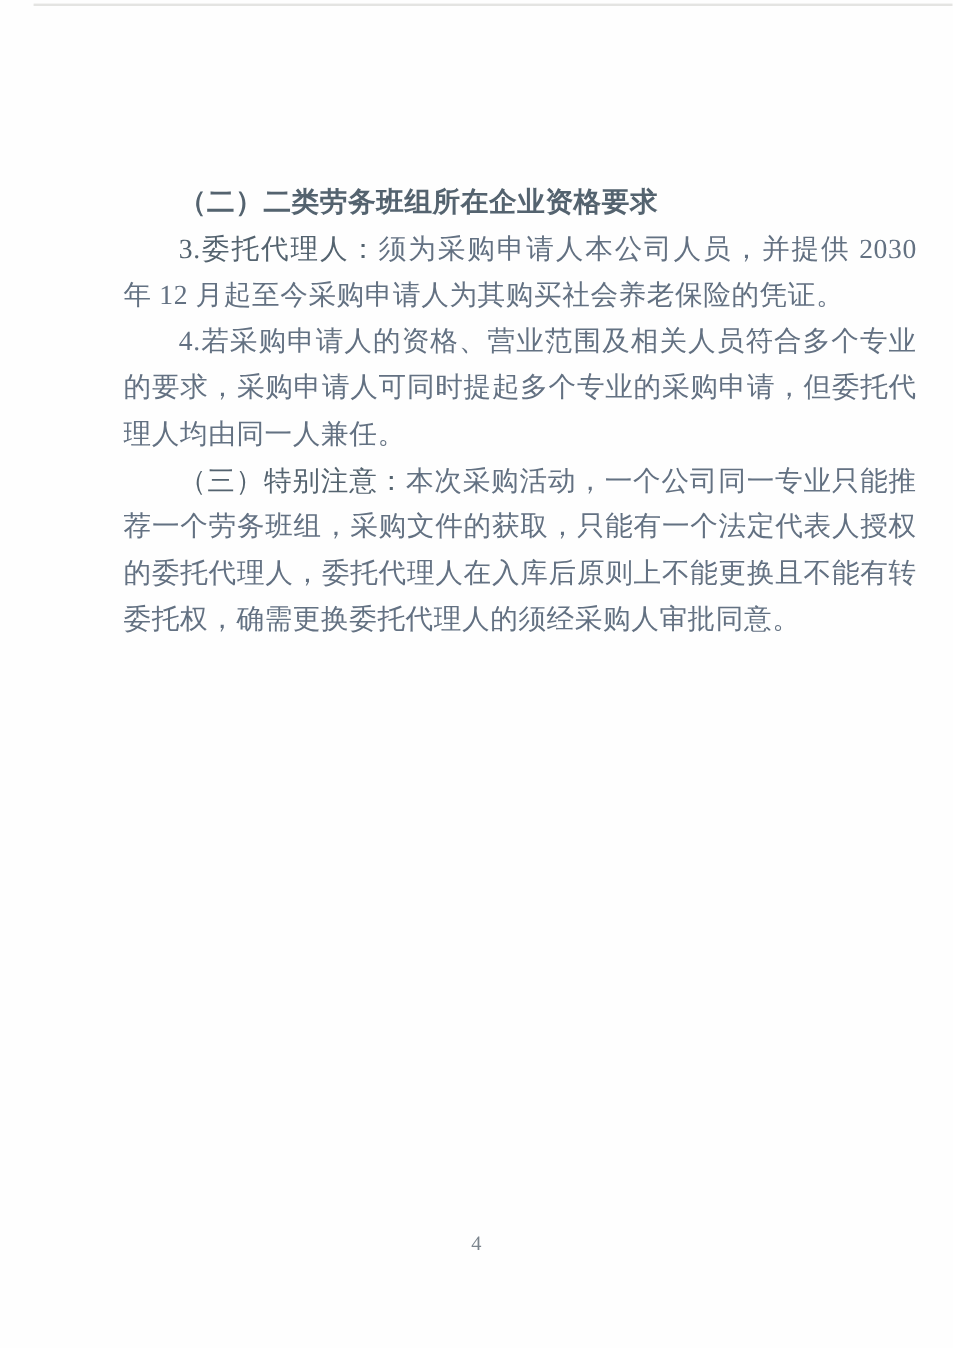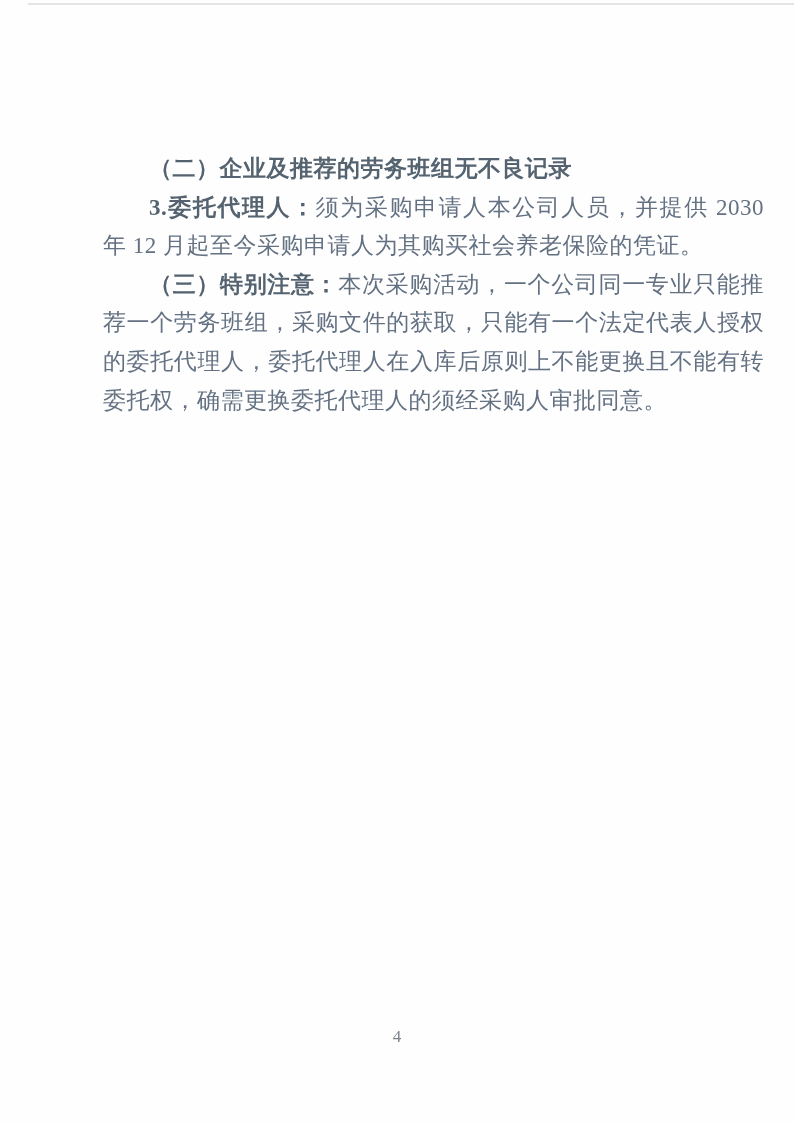--- a/index.html
+++ b/index.html
@@ -43,21 +43,21 @@
     padding: 0;
     font-size: inherit;
     line-height: inherit;
     text-indent: 2em;
   }
   .content h2, .content h3 {
     font-weight: 700;
     color: #54636f;
   }
   .content p b {
-    font-weight: 700;
+    font-weight: 400;
     color: #54636f;
   }
   .content h3.section-3 {
     text-indent: 1.4em;
   }
   .page-number {
     position: absolute;
     top: 1026px;
     left: 0;
     width: 100%;
@@ -70,27 +70,28 @@
 </style>
 </head>
 <body>
 
 <div class="page">
 
   <div class="scan-top-line"></div>
 
   <main class="content">
 
-    <h2>（二）企业及推荐的劳务班组无不良记录</h2>
+    <h2>（二）二类劳务班组所在企业资格要求</h2>
 
 
 
 
     <p><b>3.委托代理人：</b><span>须为采购申请人本公司人员，并提供 2030 年 12 月起至今采购申请人为其购买社会养老保险的凭证。</span></p>
 
+    <p>4.若采购申请人的资格、营业范围及相关人员符合多个专业的要求，采购申请人可同时提起多个专业的采购申请，但委托代理人均由同一人兼任。</p>
 
 
     <p><b>（三）特别注意：</b><span>本次采购活动，一个公司同一专业只能推荐一个劳务班组，采购文件的获取，只能有一个法定代表人授权的委托代理人，委托代理人在入库后原则上不能更换且不能有转委托权，确需更换委托代理人的须经采购人审批同意。</span></p>
 
 
   </main>
 
   <div class="page-number">4</div>
 
 </div>

